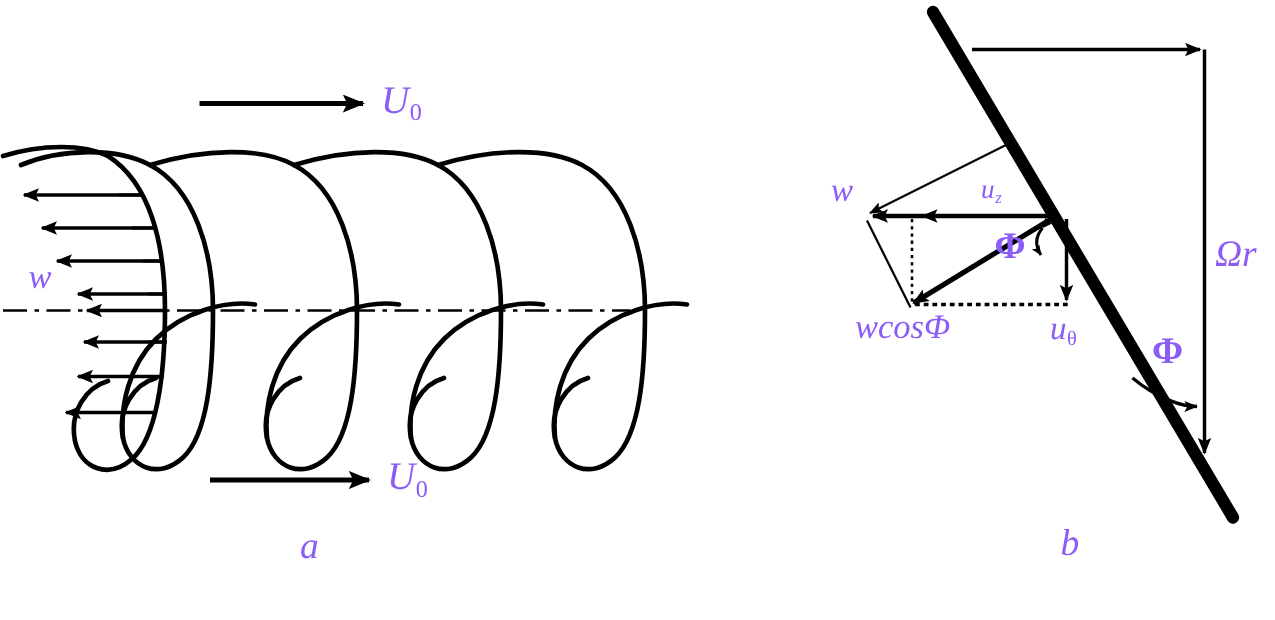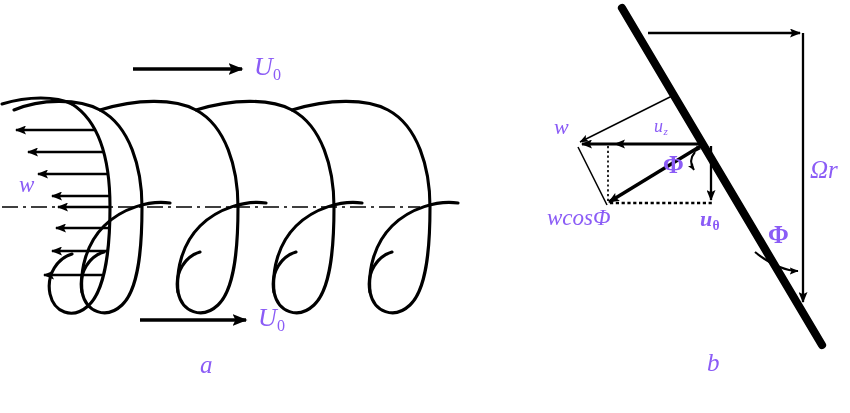--- a/index.html
+++ b/index.html
@@ -183,25 +183,25 @@
 
 
   <div class="lbl lbl-italic" style="left:810px; top:157px; font-size:25px;text-align:right;">Ωr</div>
 
   <div class="lbl lbl-italic" style="left:554px; top:116px; font-size:22px;">w</div>
 
   <div class="lbl vec-label-sm" style="left:613px; top:117px; font-size:18px;margin-left:41px;">
     <span class="lbl-italic">u</span><span class="sub-it">z</span>
   </div>
 
-  <div class="lbl vec-label-sm" style="left:700px; top:208px; font-size:22px;font-weight:bold;">
+  <div class="lbl vec-label-sm" style="left:700px; top:208px; font-size:22px;">
     <span class="lbl-italic">u</span><span class="sub">θ</span>
   </div>
 
-  <div class="lbl" style="left:547px; top:206px; font-size:23px;">
+  <div class="lbl" style="left:570px; top:206px; font-size:23px;">
     <span style="font-style:italic;">wcosΦ</span>
   </div>
 
   <div class="lbl phi-label" style="left:663px; top:152px;">Φ</div>
 
   <div class="lbl phi-label" style="left:768px; top:222px;">Φ</div>
 
   <div class="lbl panel-label" style="left:707px; top:350px;">b</div>
 
 </div>

